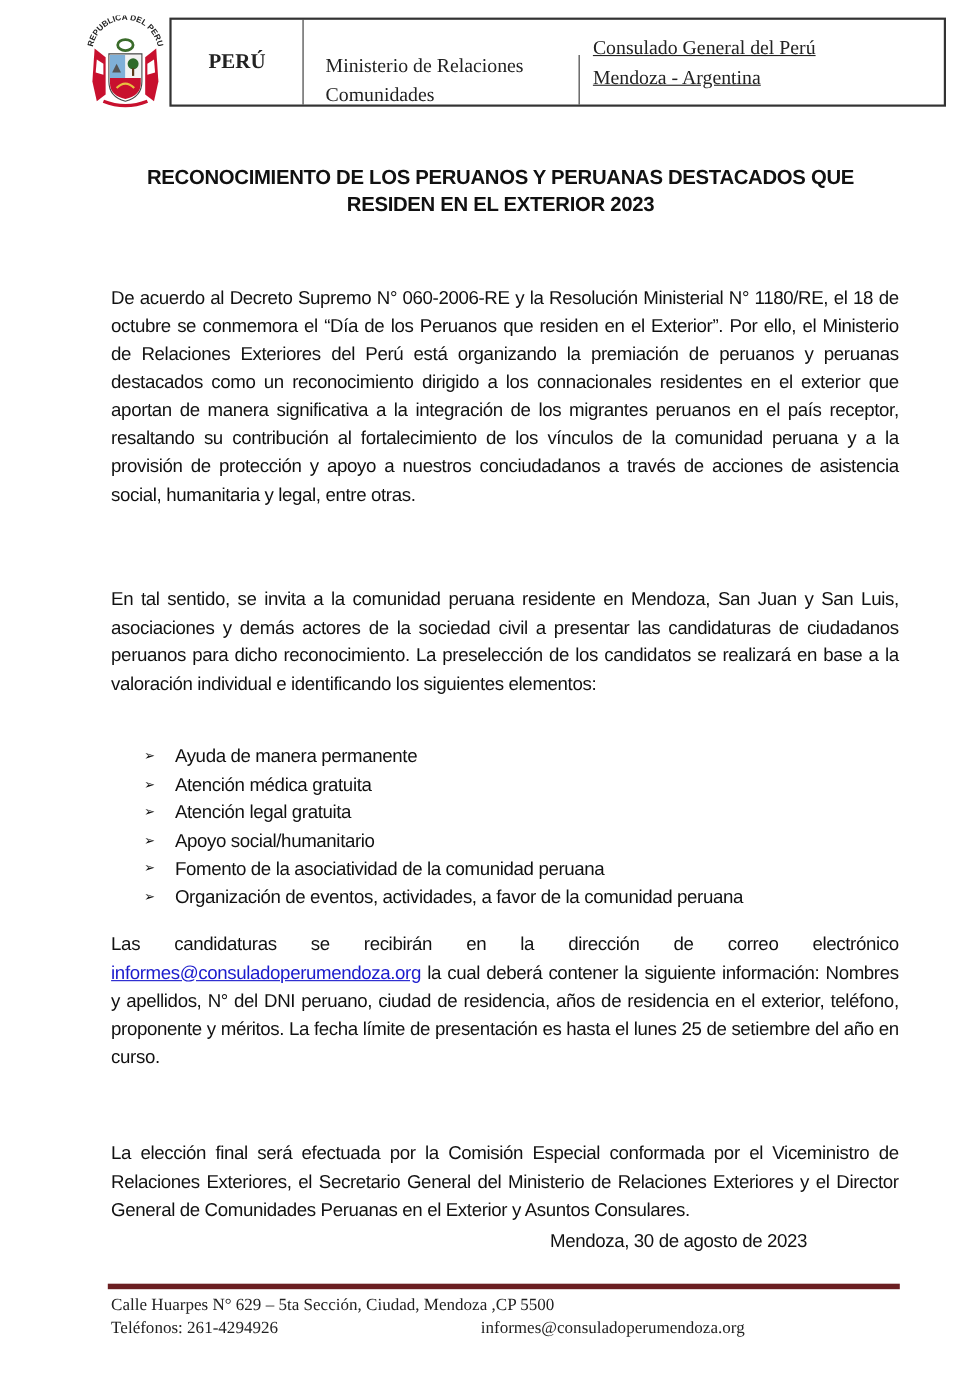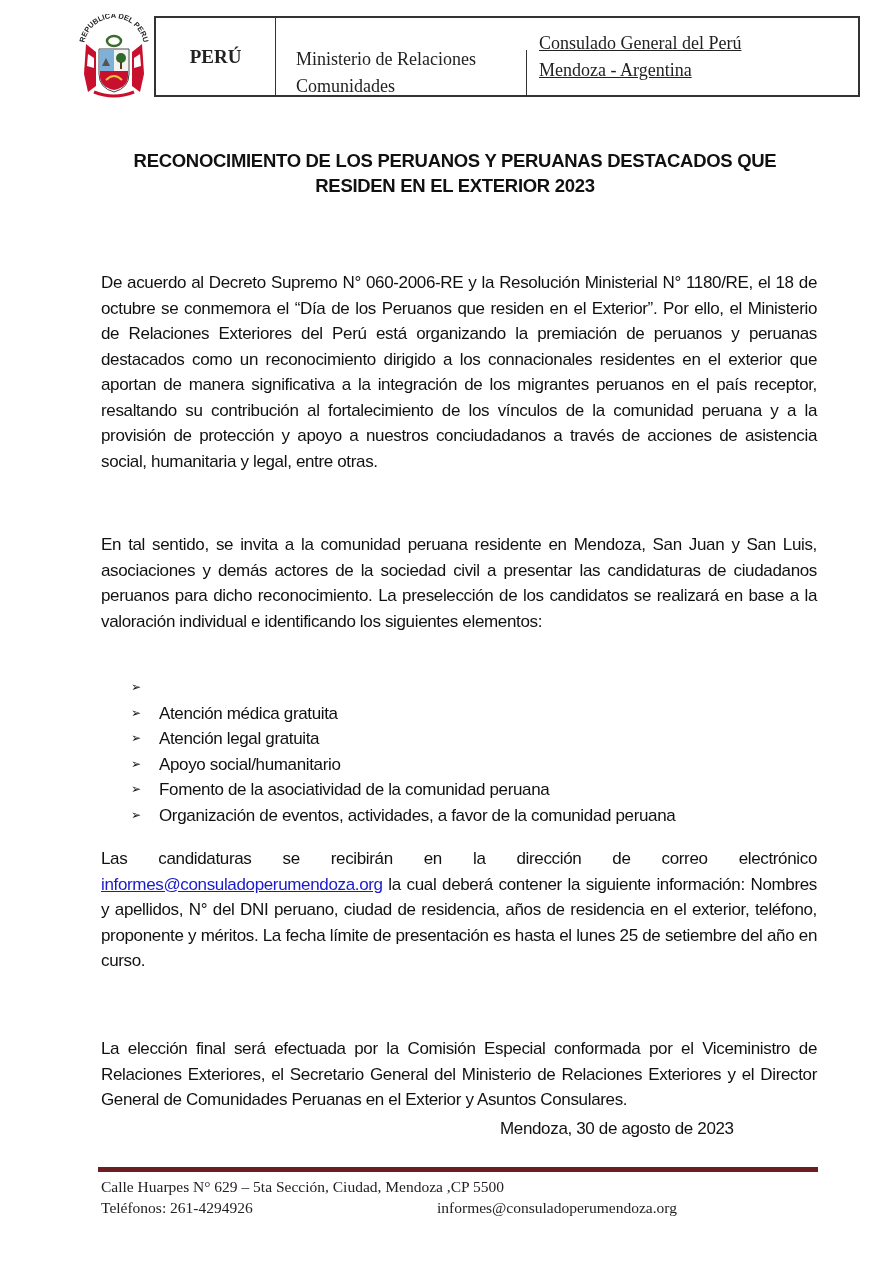--- a/index.html
+++ b/index.html
@@ -10,21 +10,21 @@
   .htable { position: absolute; left: 80px; top: 2px; height: 81px; width: 706px; display: flex; border: 2px solid #333; box-sizing: border-box; }
   .hcell { box-sizing: border-box; border-right: 1px solid #333; display: flex; flex-direction: column; justify-content: center; font-family: "Liberation Serif", serif; font-size: 18px; line-height: 27px; color: #222; }
   .hcell:last-child { border-right: none; text-decoration: underline; }
   .hcell.peru { width: 120px; align-items: center; font-weight: bold; font-size: 19px; }
   .hcell.min { width: 251px; padding-left: 20px; margin-top: 32px; }
   .hcell.cons { flex: 1; padding-left: 12px; }
 
   .title { position: absolute; left: 95px; top: 148px; width: 720px; text-align: center; font-family: "Liberation Sans", sans-serif; font-weight: bold; font-size: 18.5px; line-height: 25px; letter-spacing: -0.3px; }
 
   .body-text { position: absolute; left: 101px; width: 716px; font-family: "Liberation Sans", sans-serif; font-size: 17px; line-height: 25.5px; text-align: justify; letter-spacing: -0.35px; }
-  .p1 { top: 270px; }
+  .p1 { top: 258px; }
   .p2 { top: 532px; }
   .p3 { top: 846px; }
   .p4 { top: 1002px; margin-top: 34px; }
 
   .list { position: absolute; left: 131px; top: 675px; margin: 0; padding: 0; list-style: none; font-family: "Liberation Sans", sans-serif; font-size: 17px; line-height: 25.5px; letter-spacing: -0.35px; }
   .list li { display: flex; align-items: center; }
   .bullet { width: 28px; font-size: 12px; color: #111; }
 
   .email-link { color: #1a1acc; text-decoration: underline; }
 
@@ -79,20 +79,21 @@
 </div>
 
 <div class="title">RECONOCIMIENTO DE LOS PERUANOS Y PERUANAS DESTACADOS QUE RESIDEN EN EL EXTERIOR 2023</div>
 
 <div class="body-text p1">De acuerdo al Decreto Supremo N° 060-2006-RE y la Resolución Ministerial N° 1180/RE, el 18 de octubre  se conmemora el “Día de los Peruanos que residen en el Exterior”. Por ello, el Ministerio de Relaciones Exteriores del Perú está organizando la premiación de  peruanos y peruanas destacados como un reconocimiento dirigido a los connacionales  residentes en el exterior  que aportan de manera significativa a la integración de los migrantes peruanos en el país receptor, resaltando su contribución al fortalecimiento de los vínculos de la comunidad peruana y a la provisión de protección y apoyo a nuestros conciudadanos a través de acciones de asistencia social, humanitaria y legal, entre otras.</div>
 <div class="body-text p2">En tal sentido, se invita a la comunidad peruana residente en Mendoza, San Juan y San Luis, asociaciones y demás actores de la sociedad civil a presentar las candidaturas de ciudadanos peruanos para dicho reconocimiento. La preselección de los candidatos se realizará en base a la valoración individual e identificando los siguientes elementos:</div>
 
 <ul class="list">
   <li>
       <span class="bullet">➢</span>
+      <span>Ayuda de manera permanente</span>
     </li>
   <li>
       <span class="bullet">➢</span>
       <span>Atención médica gratuita</span>
     </li>
   <li>
       <span class="bullet">➢</span>
       <span>Atención legal gratuita</span>
     </li>
   <li>

